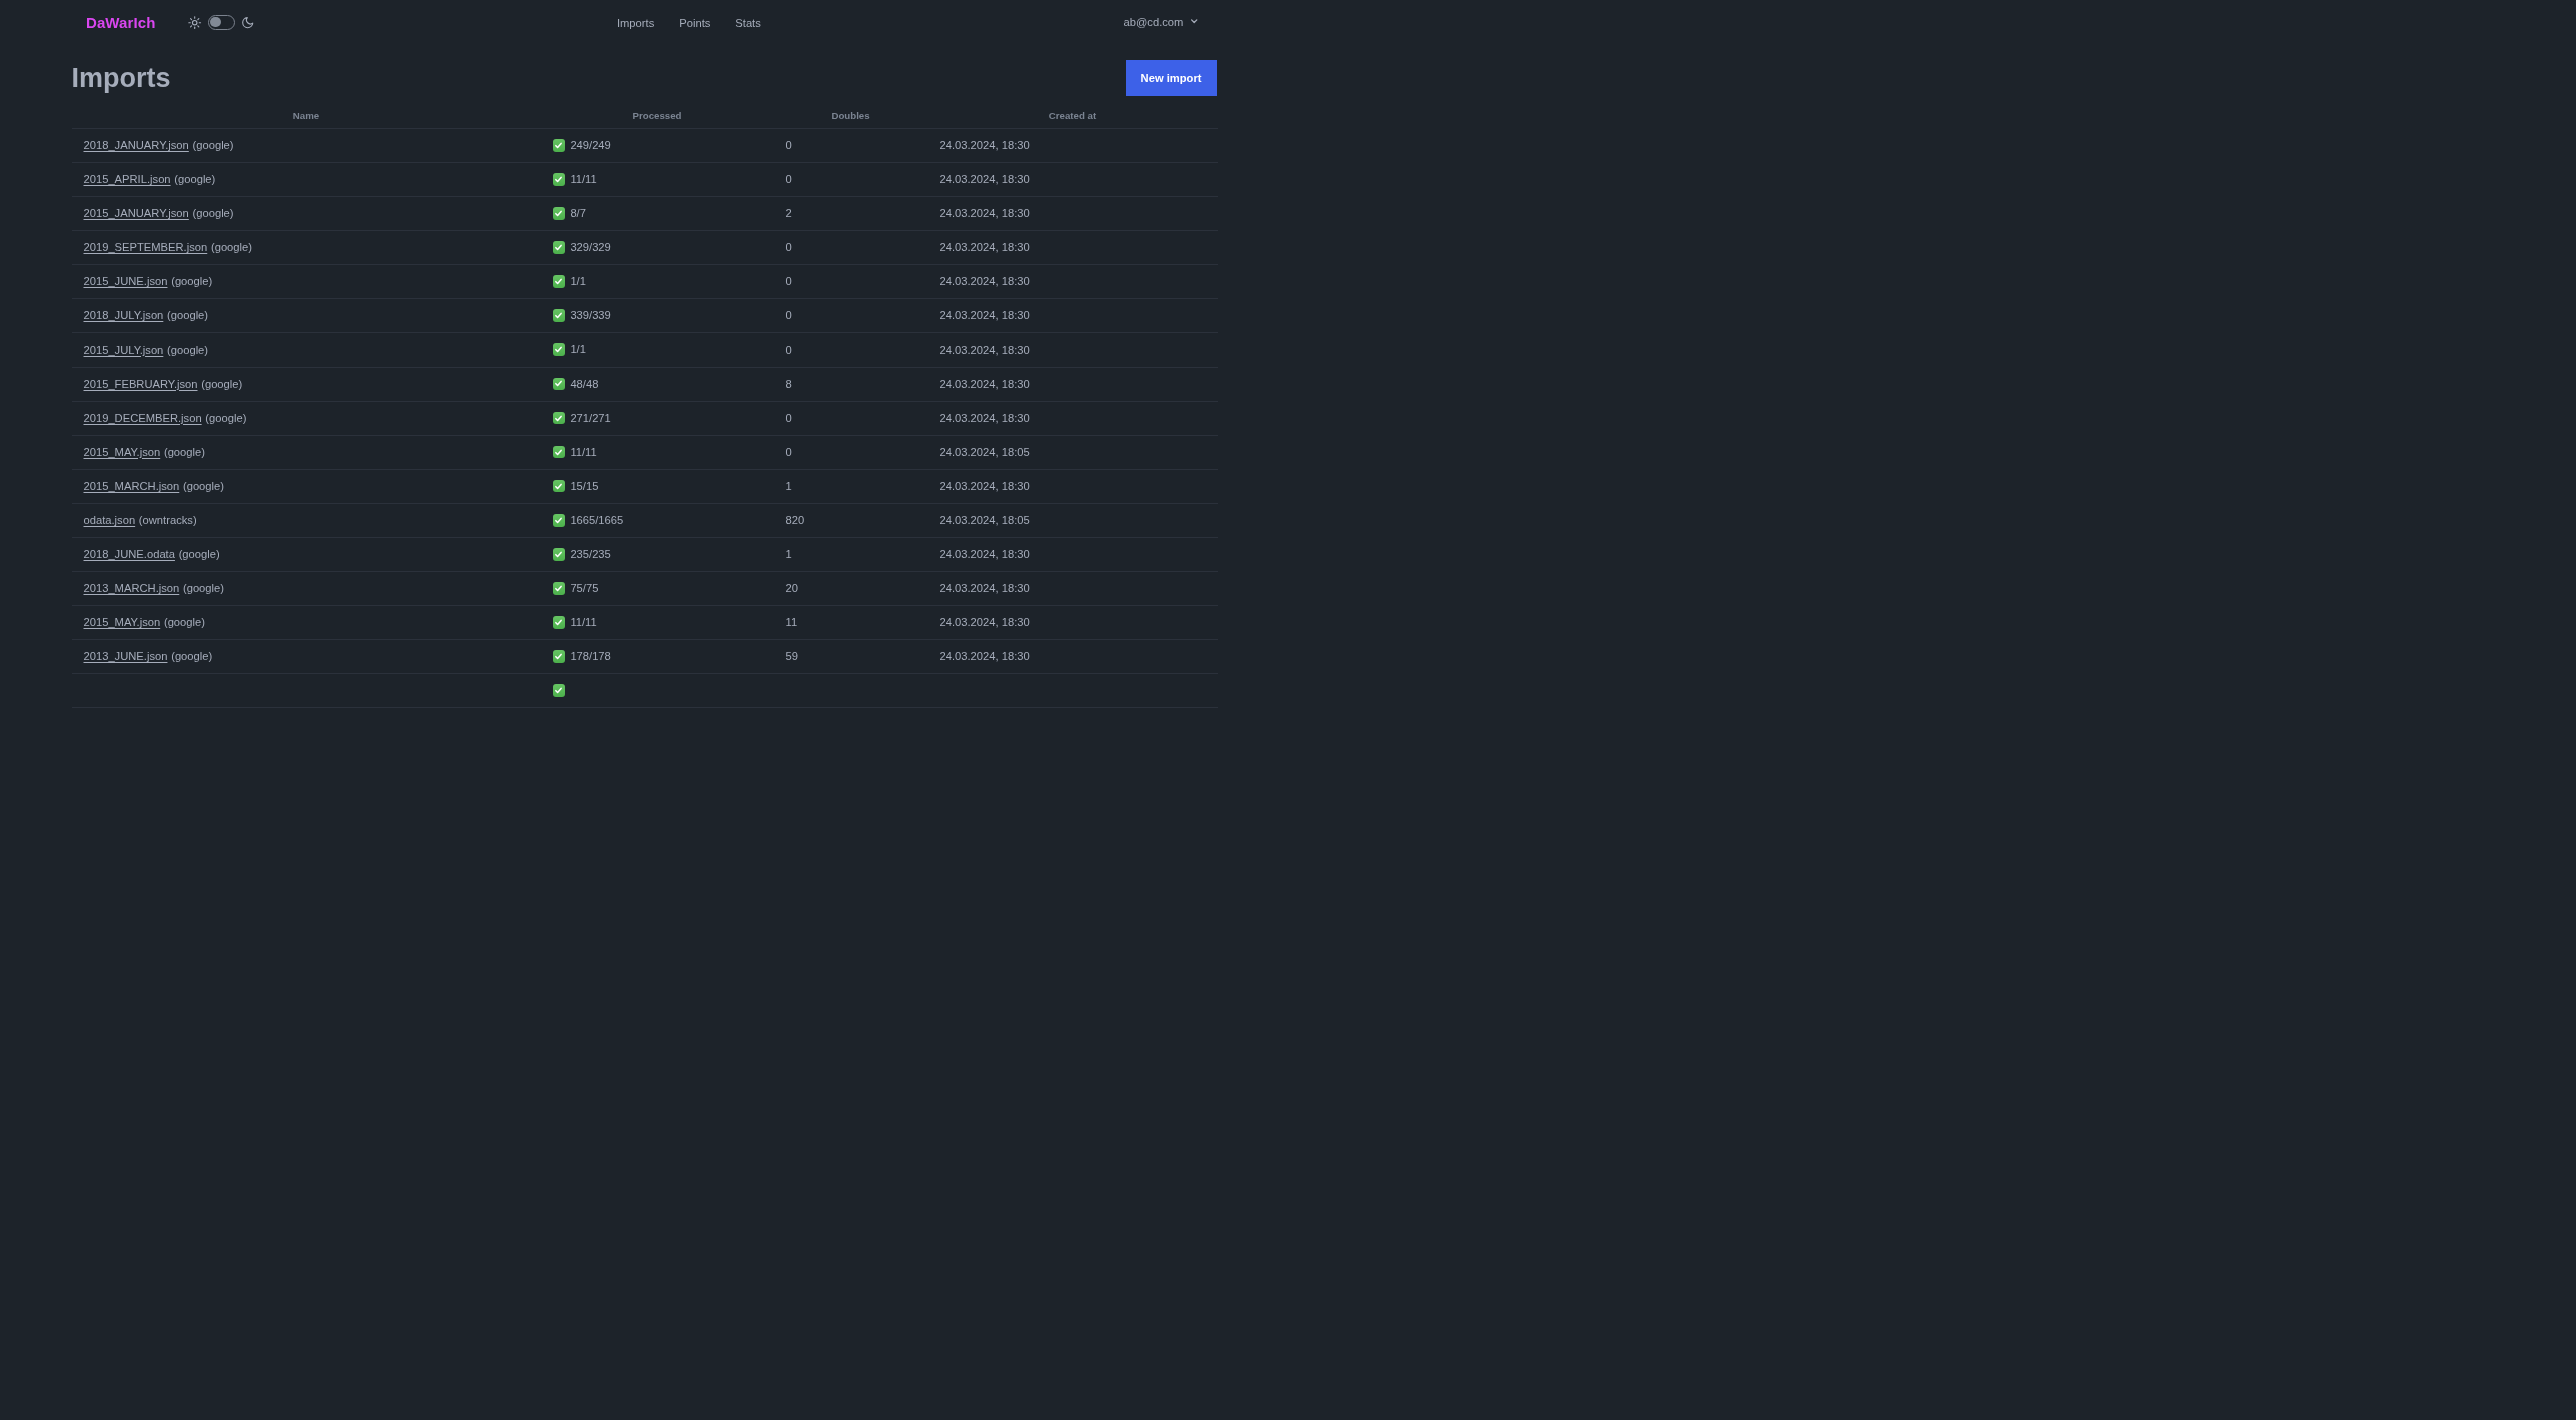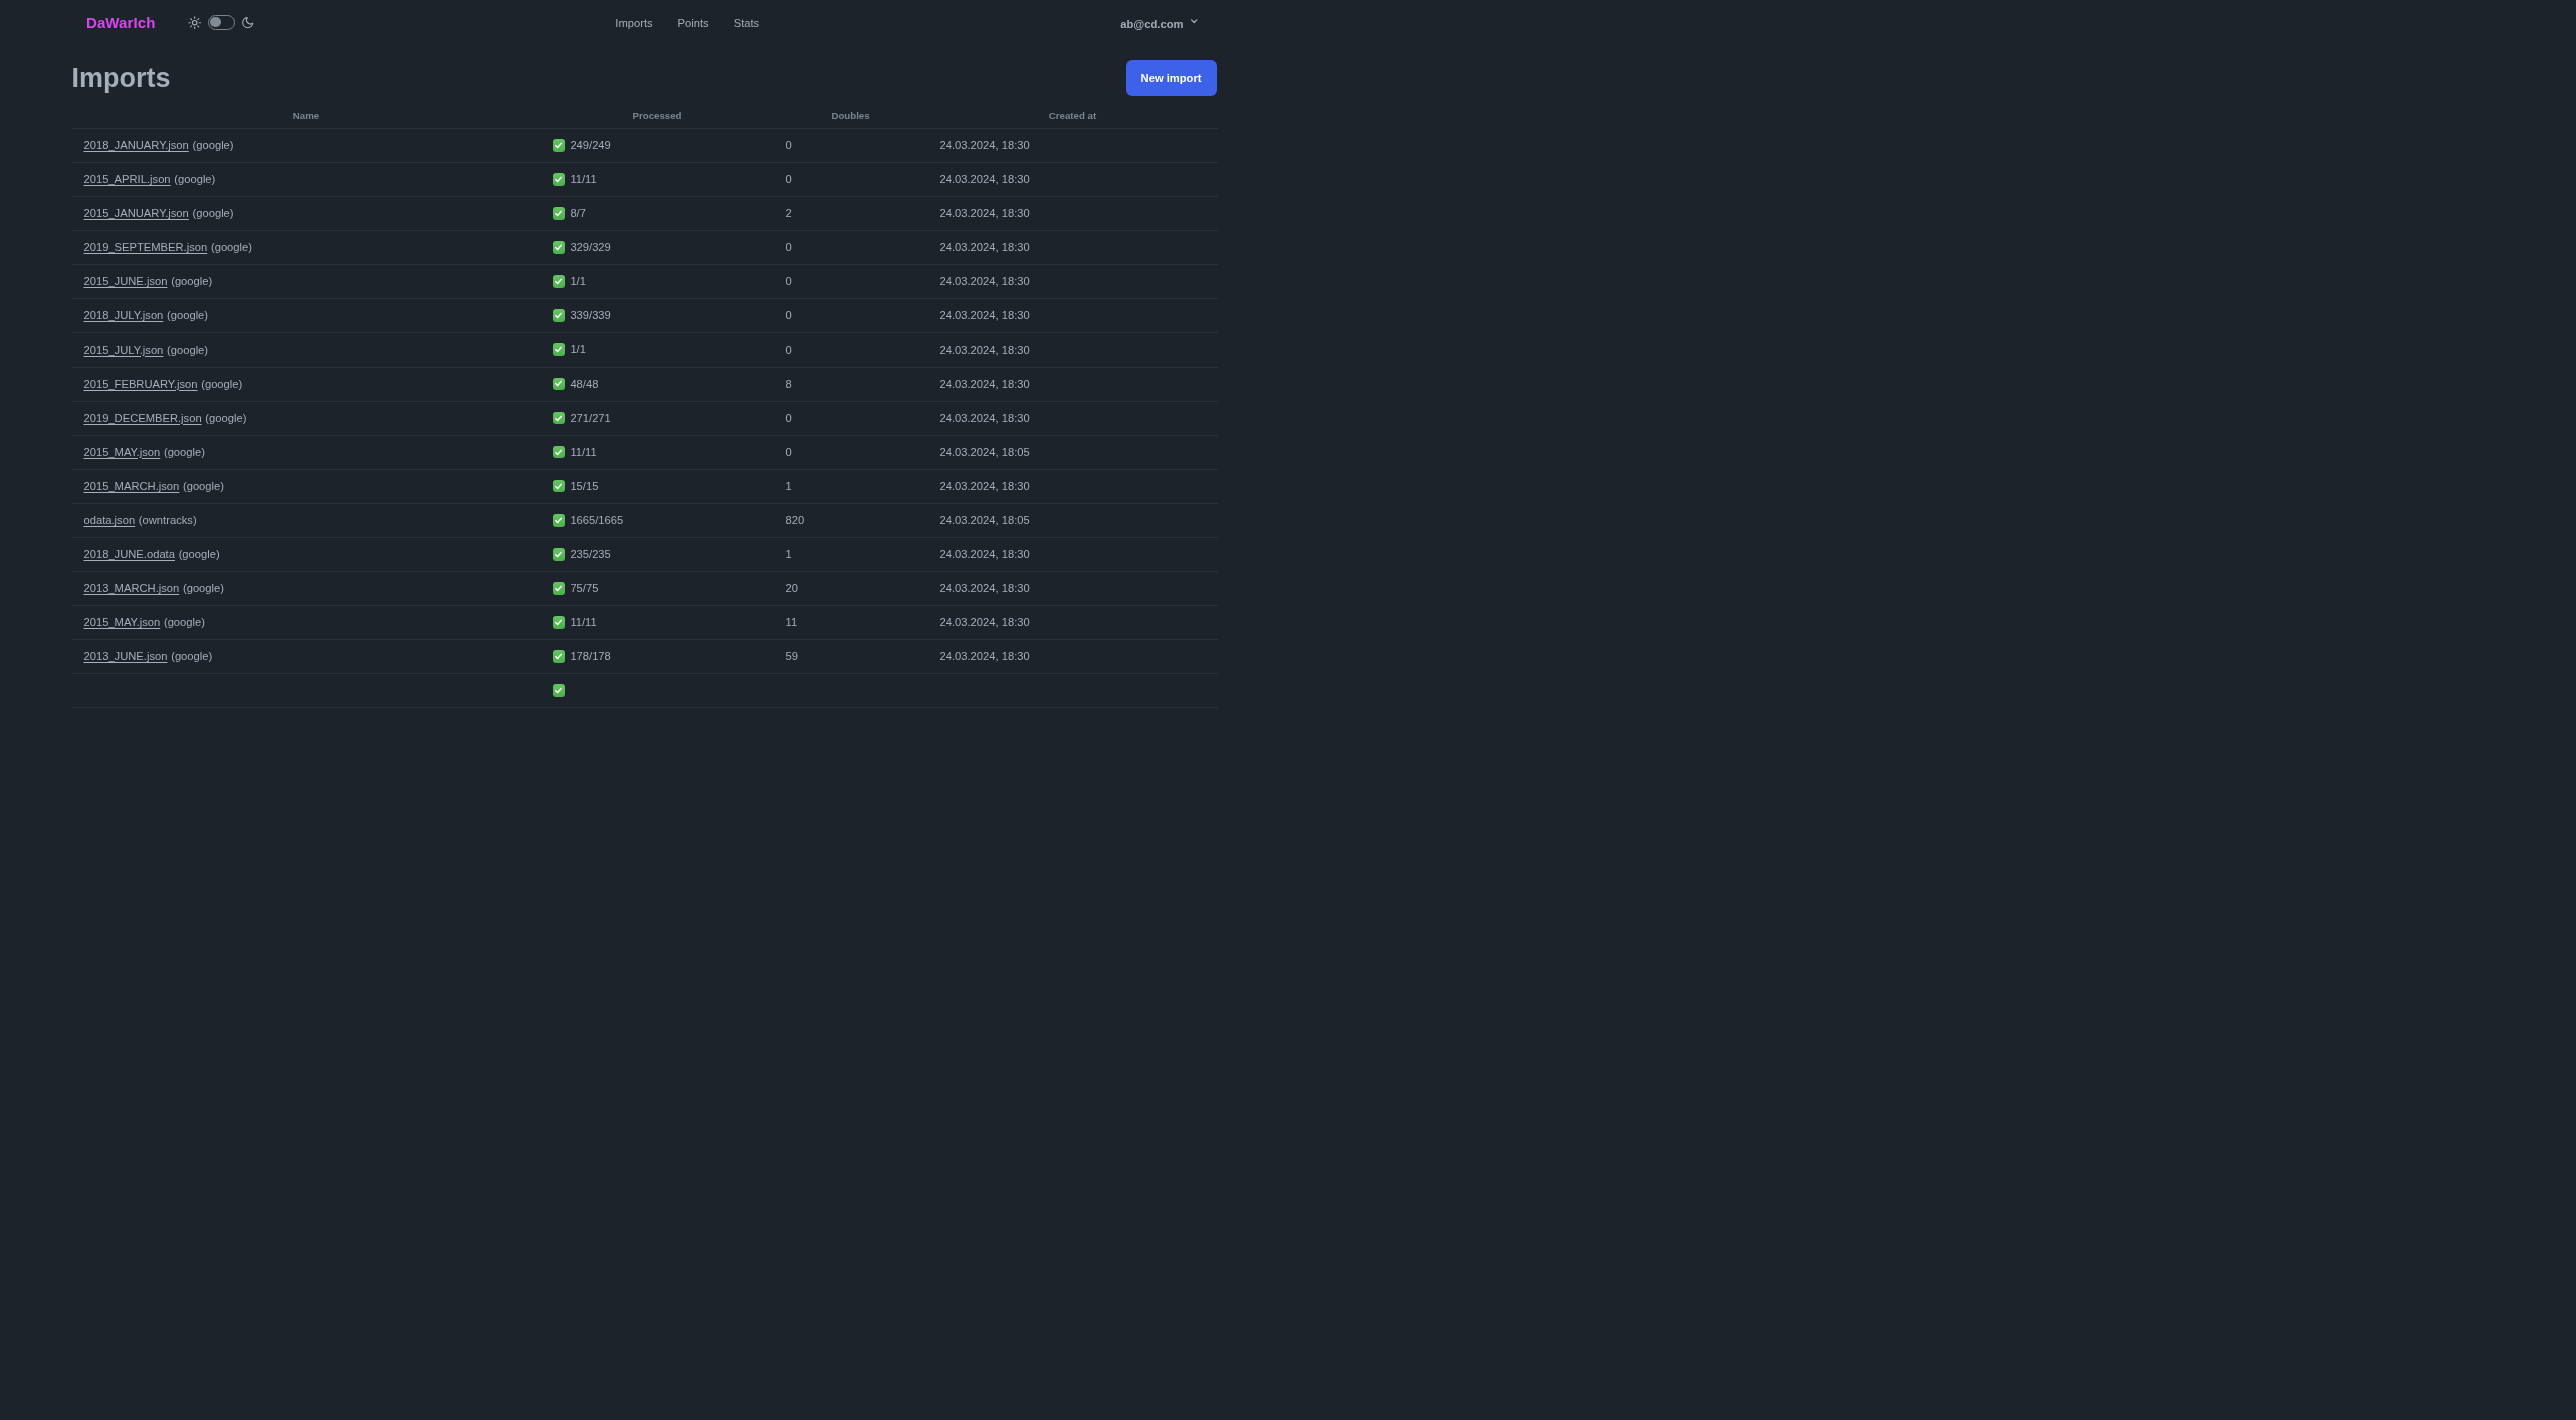--- a/index.html
+++ b/index.html
@@ -56,24 +56,23 @@
   }
   .nav-link {
     font-size: 11.2px;
     color: #a6adbb;
     cursor: pointer;
     white-space: nowrap;
   }
   .nav-right {
     flex: 0 0 auto;
     display: flex;
-    align-items: flex-end;
+    align-items: flex-start;
     gap: 5.2px;
     cursor: pointer;
-    font-weight: bold;
   }
   .account-email { font-size: 11.2px; color: #a6adbb; }
 
   
   .container { width: 1145px; margin: 0 auto; }
   .title-row {
     margin-top: 15px;
     display: flex;
     align-items: center;
     justify-content: space-between;
@@ -86,21 +85,21 @@
   }
   .btn-primary {
     height: 36px;
     padding: 0 15px;
     background: #3d61e8;
     color: #ffffff;
     font-size: 11.2px;
     font-weight: 600;
     font-family: "Liberation Sans", sans-serif;
     border: none;
-    border-radius: 6px;
+    border-radius: 0;
     cursor: pointer;
   }
 
   
   table {
     margin-top: 7.5px;
     width: 100%;
     border-collapse: collapse;
     table-layout: fixed;
   }

